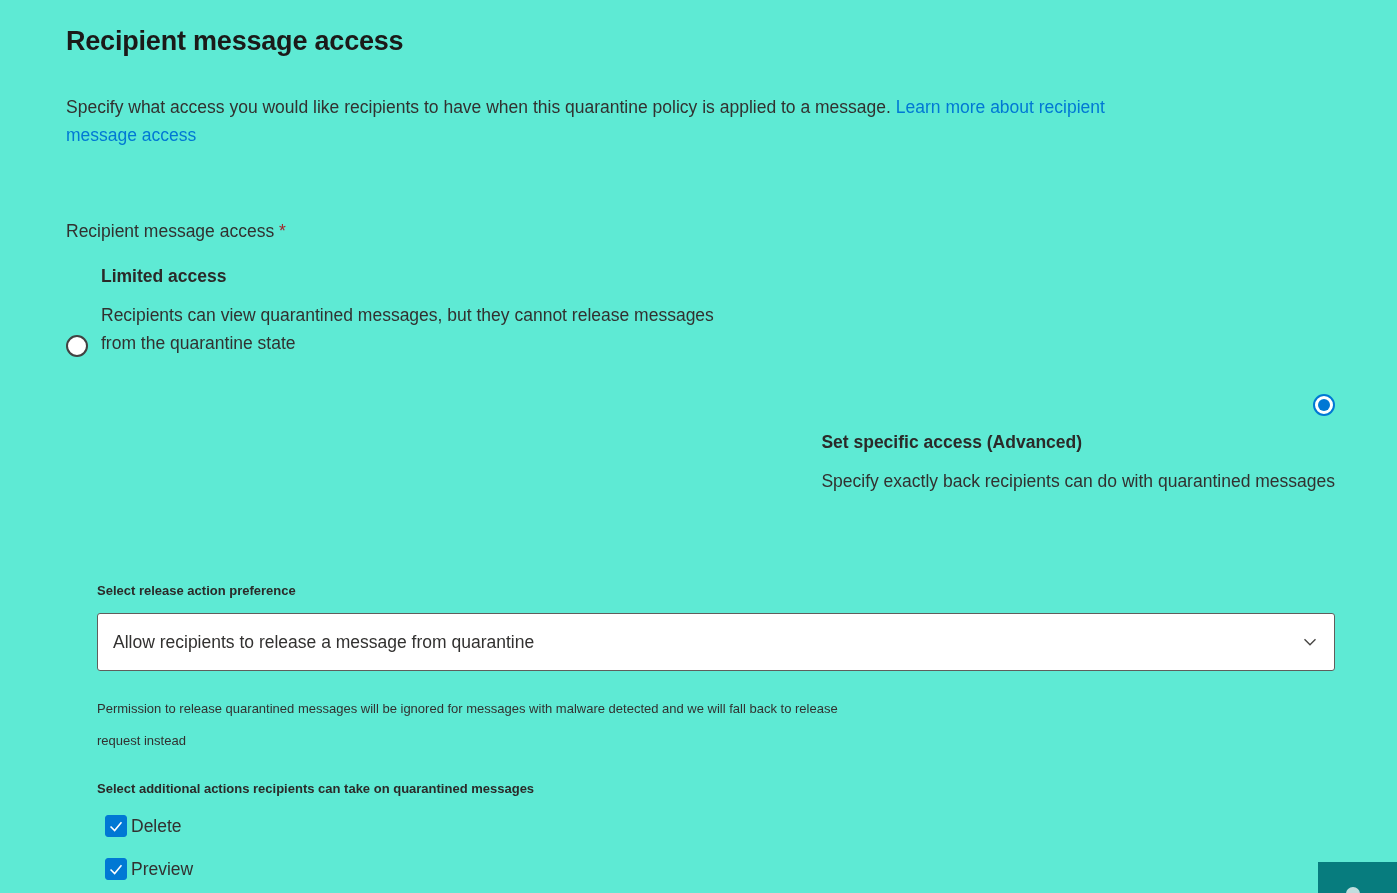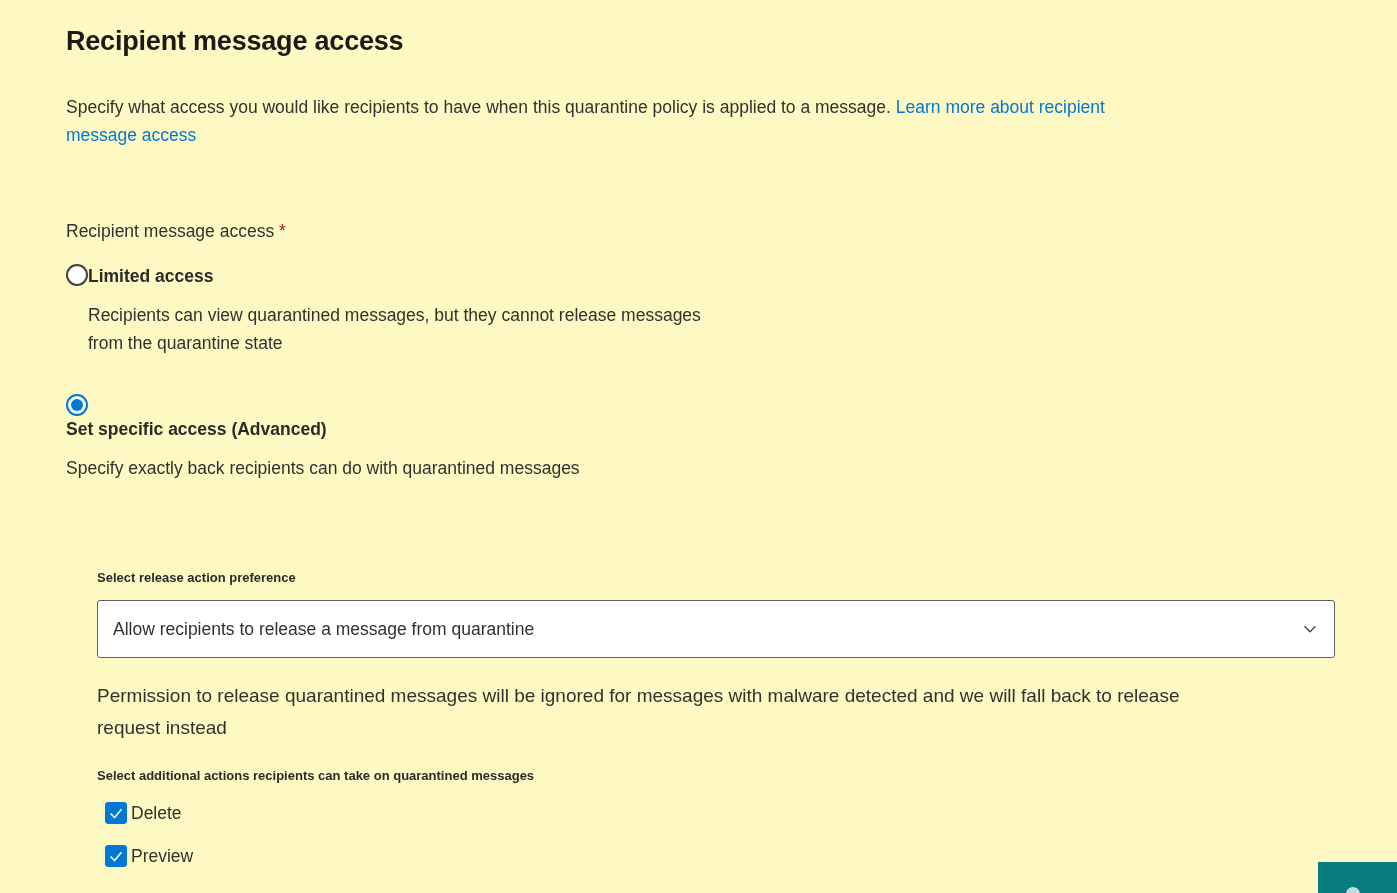--- a/index.html
+++ b/index.html
@@ -1,21 +1,21 @@
 <!DOCTYPE html>
 <html><head>
 <meta charset="utf-8">
 <style>
   * { box-sizing: border-box; }
   html, body { margin: 0; padding: 0; background: #ffffff; }
   .page {
     position: relative;
     width: 1397px;
     height: 893px;
-    background: #fef9c3;
+    background: #5eead4;
     padding: 26px 62px 0 66px;
     overflow: hidden;
     font-family: "Liberation Sans", sans-serif;
     color: #323130;
   }
   .page-title {
     margin: 0;
     font-size: 27px;
     line-height: 30px;
     font-weight: 700;
@@ -37,21 +37,22 @@
   .field-label {
     margin-top: 70px;
     font-size: 17.5px;
     line-height: 24px;
     font-weight: 400;
   }
   .req { color: #a4262c; }
   .radio-group { margin-top: 20px; }
   .radio-option {
     display: flex;
-    align-items: flex-start;
+    align-items: flex-end;
+    gap: 13px;
     cursor: pointer;
   }
   .radio-option + .radio-option { margin-top: 36px; flex-direction: column; }
   .radio {
     flex: 0 0 auto;
     width: 22px; height: 22px;
     margin-top: 1px;
     border: 2px solid #424242;
     border-radius: 50%;
     background: #fff;
@@ -99,21 +100,21 @@
     display: flex;
     align-items: center;
     justify-content: space-between;
     padding: 0 16px 0 15px;
     font-size: 17.5px;
     cursor: pointer;
   }
   .dropdown .chev { flex: 0 0 auto; display: flex; }
   .note {
     margin: 22px 0 4px 0;
-    font-size: 19px;
+    font-size: 13px;
     line-height: 32px;
     white-space: pre-line;
   }
   .actions-label { margin-top: 20px; }
   .checkbox-group {
     margin-top: 14px;
     margin-left: 8px;
     display: flex;
     flex-direction: column;
     gap: 21px;

